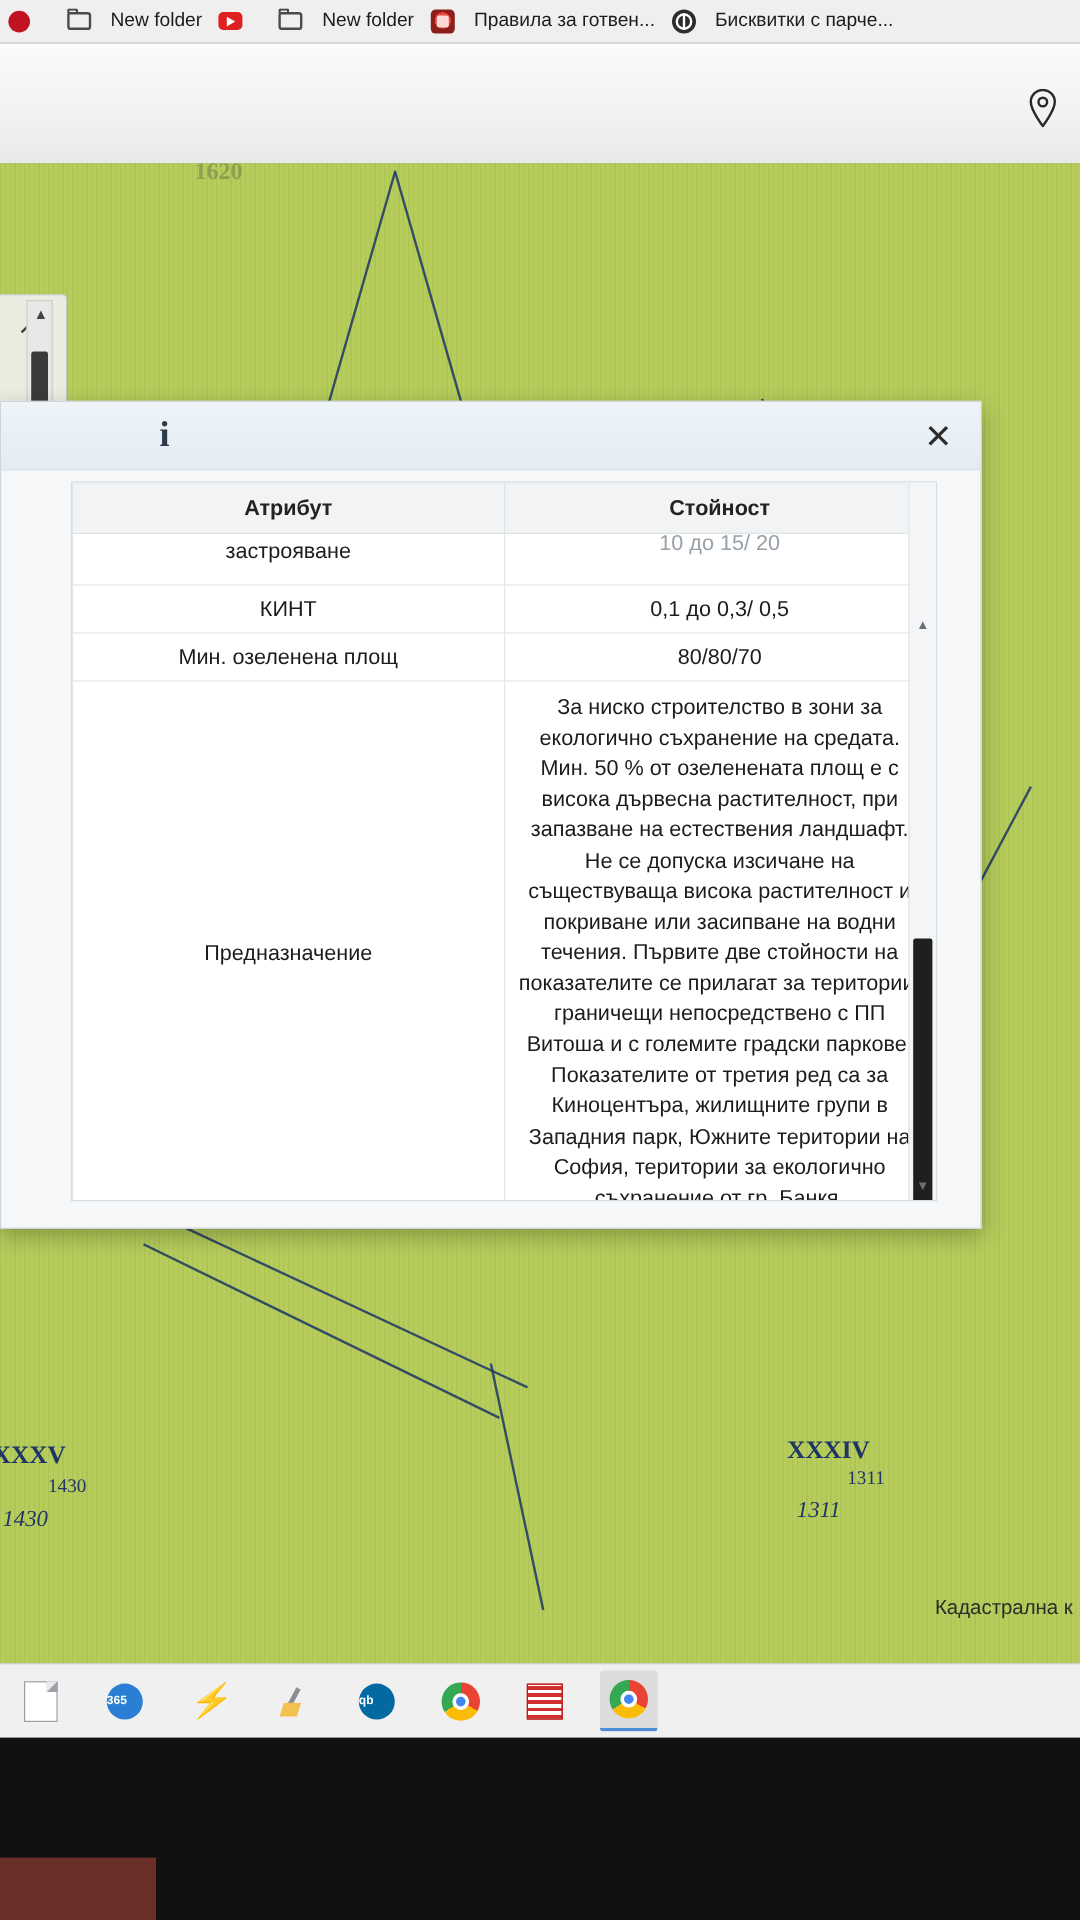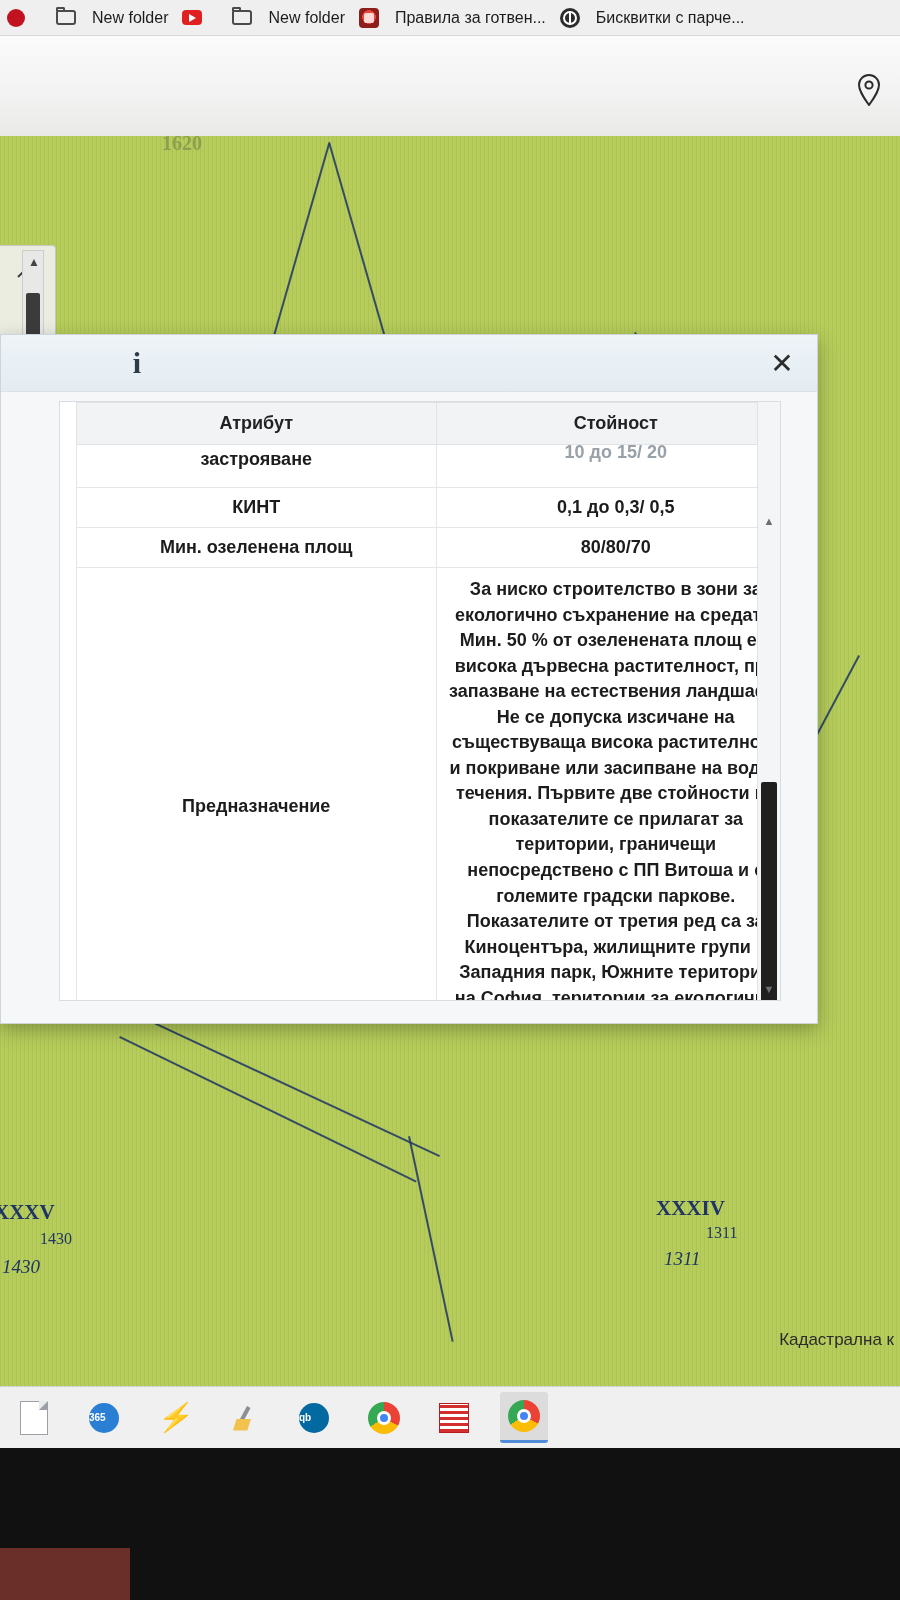--- a/index.html
+++ b/index.html
@@ -284,36 +284,34 @@
     border: 1px solid #d8dde1;
     box-sizing: border-box;
     overflow: hidden;
   }
   table.attrs {
     width: 100%;
     border-collapse: collapse;
     table-layout: fixed;
     font-size: 18px;
     color: #1e1e1e;
-    margin-left: 16px;
   }
   table.attrs th {
     background: #f1f3f4;
     border: 1px solid #dfe3e6;
     padding: 10px 4px;
     font-size: 18px;
     font-weight: bold;
     color: #222;
   }
   table.attrs td {
     border: 1px solid #e3e7ea;
     padding: 9px 10px;
     vertical-align: middle;
     text-align: center;
-    font-weight: bold;
   }
   table.attrs td.attr-name {
     width: 200px;
     text-align: center;
     color: #1c1c1c;
   }
   td.attr-value { color: #1c1c1c; }
   tr.clipped td {
     color: #8b9199;
     padding-top: 0;

